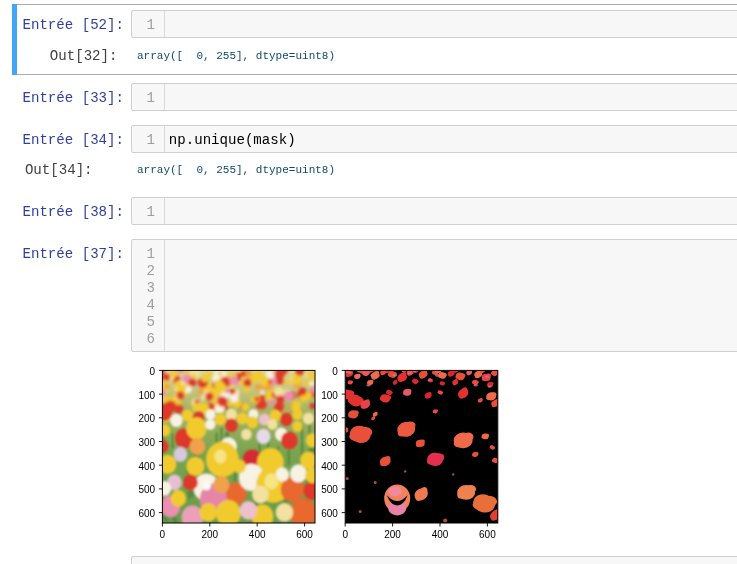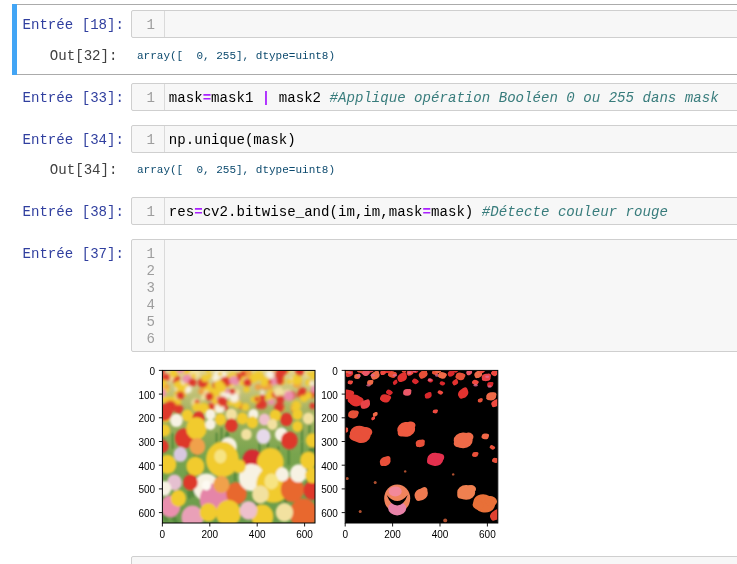--- a/index.html
+++ b/index.html
@@ -19,42 +19,40 @@
       line-height:16.9px;color:#000;white-space:pre;left:37.3px;top:6px;}
 .co{color:#387c7c;font-style:italic;}
 .op{color:#AA22FF;font-weight:bold;}
 .nu{color:#008000;}
 .outtxt{position:absolute;font-family:"Liberation Mono",monospace;font-size:11px;
         line-height:16.9px;color:#0c4a6e;white-space:pre;left:137px;}
 </style></head>
 <body>
 <div class="abs" style="left:11.5px;top:4px;width:726px;height:71px;border:1px solid #ababab;box-sizing:border-box;"></div>
 <div class="abs" style="left:11.5px;top:4px;width:5px;height:71px;background:#42A5F5;"></div>
-<div class="prompt inp" style="top:17px;">Entrée [18]:</div>
+<div class="prompt inp" style="top:17px;">Entrée [52]:</div>
 <div class="box" style="top:10px;height:28px;">
     <div class="gut">1</div>
   </div>
 <div class="prompt outp outw" style="top:47.6px;">Out[32]:</div>
 <div class="outtxt" style="top:47.6px;">array([  0, 255], dtype=uint8)</div>
 <div class="prompt inp" style="top:89.5px;">Entrée [33]:</div>
 <div class="box" style="top:82.5px;height:28px;">
     <div class="gut">1</div>
-    <div class="code">mask<span class="op">=</span>mask1 <span class="op">|</span> mask2 <span class="co">#Applique opération Booléen 0 ou 255 dans mask</span></div>
   </div>
 <div class="prompt inp" style="top:131.5px;">Entrée [34]:</div>
 <div class="box" style="top:124.5px;height:28px;">
     <div class="gut">1</div>
     <div class="code">np.unique(mask)</div>
   </div>
-<div class="prompt outp outw" style="top:162px;">Out[34]:</div>
+<div class="prompt outp outw" style="top:162px;text-align:center;">Out[34]:</div>
 <div class="outtxt" style="top:162px;">array([  0, 255], dtype=uint8)</div>
 <div class="prompt inp" style="top:204px;">Entrée [38]:</div>
 <div class="box" style="top:197px;height:28px;">
     <div class="gut">1</div>
-    <div class="code">res<span class="op">=</span>cv2.bitwise_and(im,im,mask<span class="op">=</span>mask) <span class="co">#Détecte couleur rouge</span></div>
   </div>
 <div class="prompt inp" style="top:246px;">Entrée [37]:</div>
 <div class="box" style="top:239px;height:113px;">
     <div class="gut">1
 2
 3
 4
 5
 6</div>
   </div>

